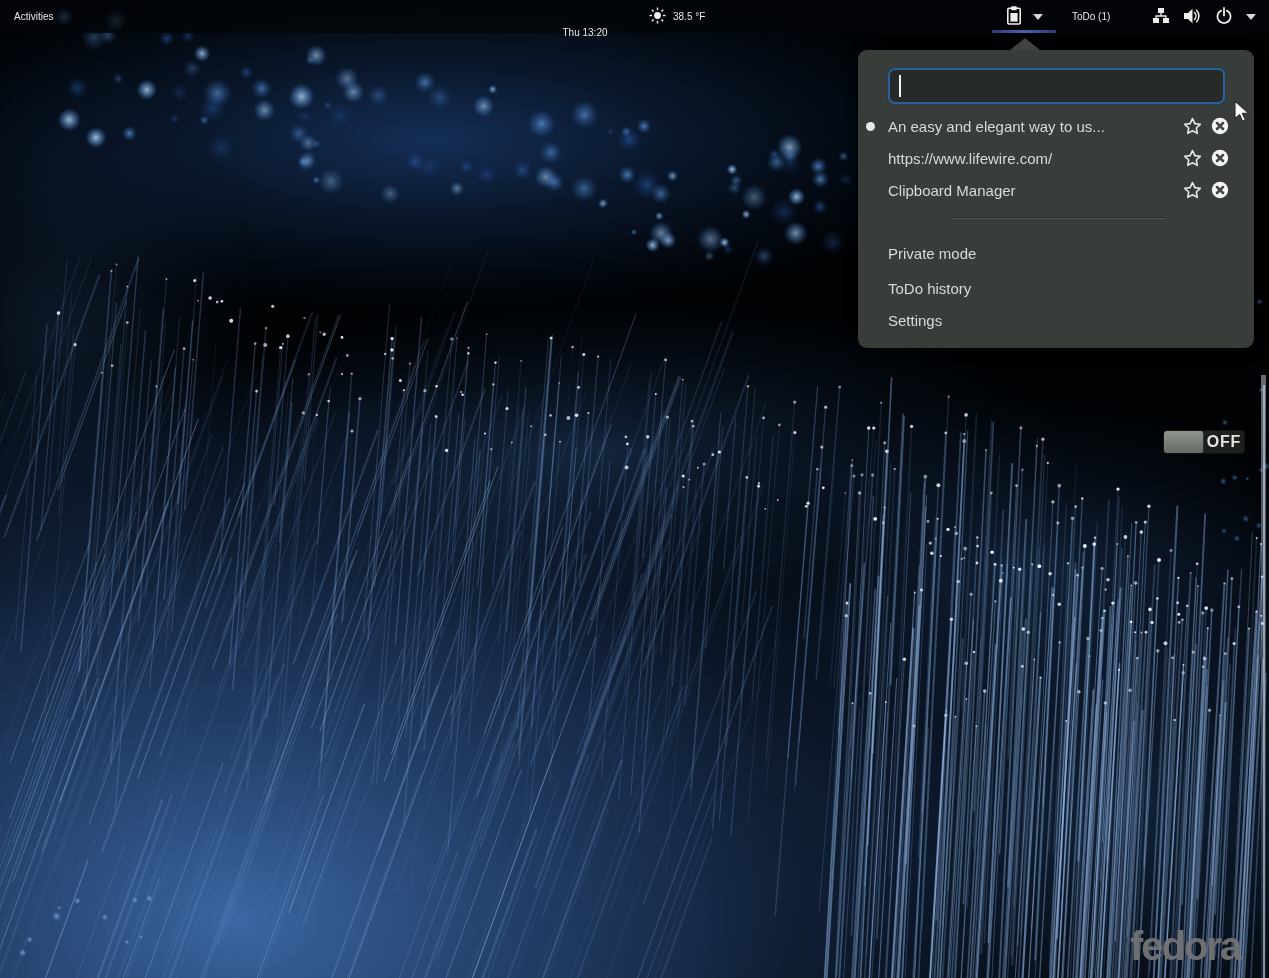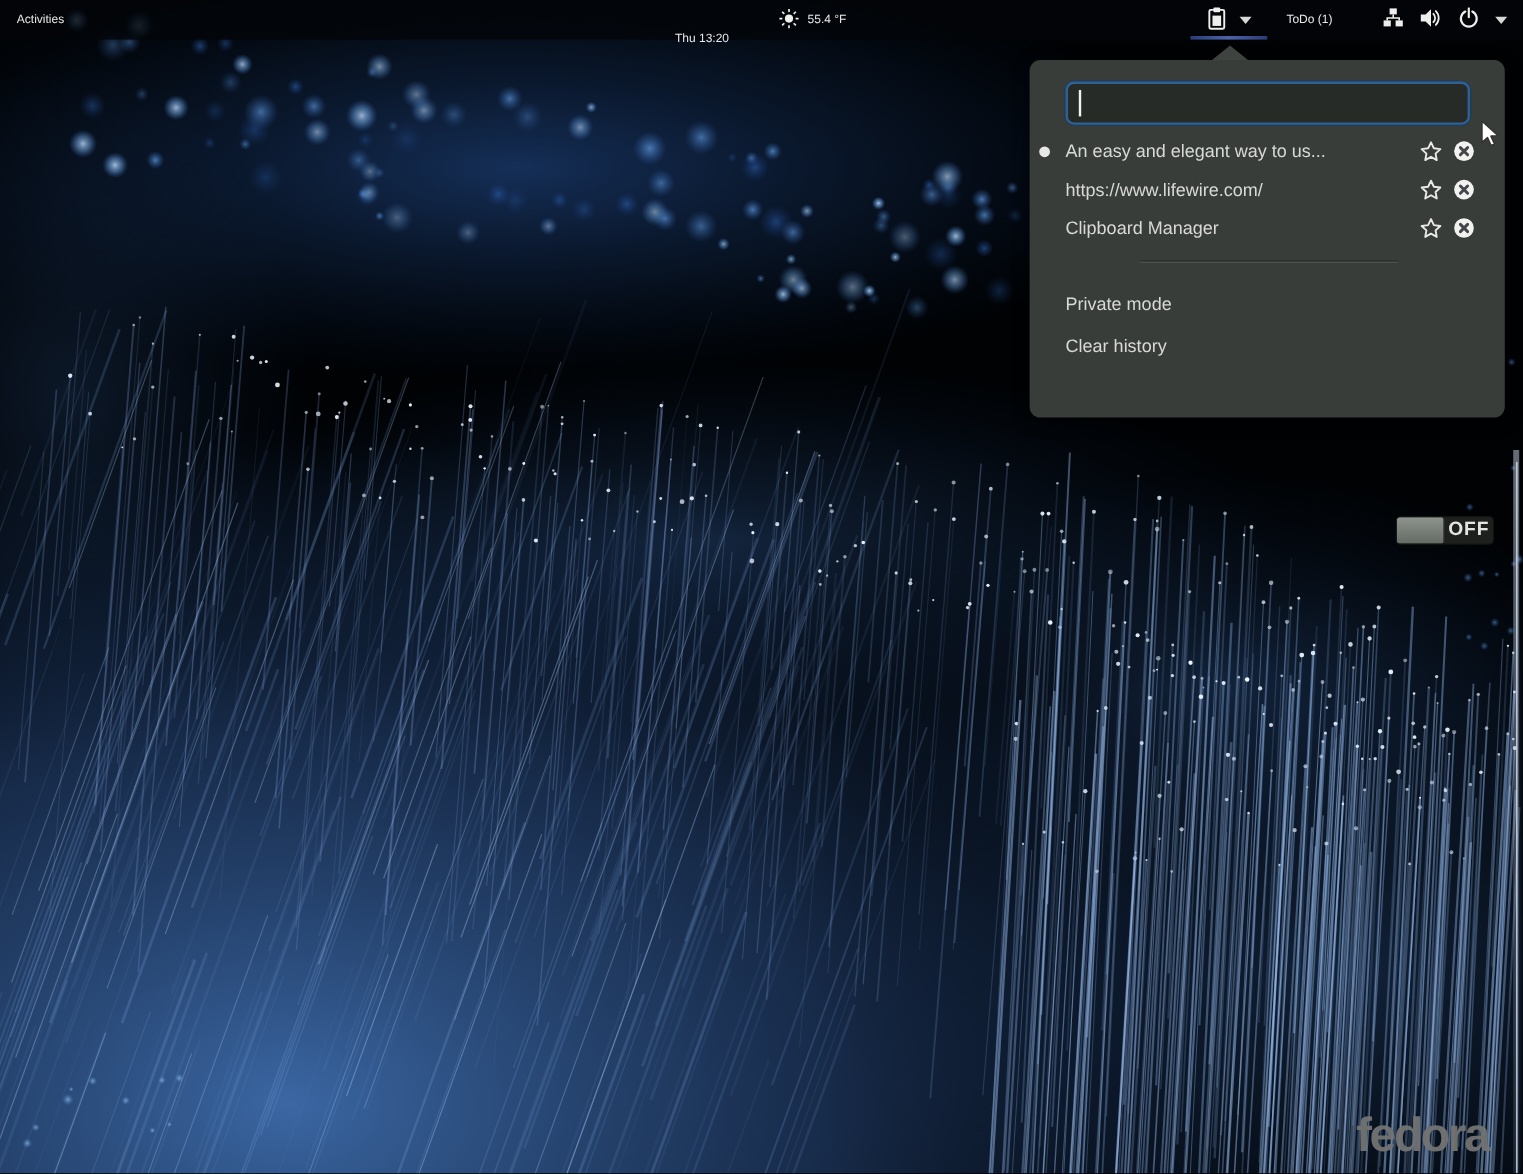--- a/index.html
+++ b/index.html
@@ -1126,21 +1126,21 @@
               <line x1="8.5" y1="14" x2="8.5" y2="16.5"></line>
             <line x1="0.5" y1="8.5" x2="3" y2="8.5"></line>
               <line x1="14" y1="8.5" x2="16.5" y2="8.5"></line>
             <line x1="2.8" y1="2.8" x2="4.6" y2="4.6"></line>
               <line x1="12.4" y1="12.4" x2="14.2" y2="14.2"></line>
             <line x1="2.8" y1="14.2" x2="4.6" y2="12.4"></line>
               <line x1="12.4" y1="4.6" x2="14.2" y2="2.8"></line>
           </g>
         </svg>
       </span>
-      <span>55.4 °F</span>
+      <span>38.5 °F</span>
     </div>
 
     <div class="bar-item" id="clip-btn">
       <span>
         <svg width="18" height="21" viewBox="0 0 18 21">
           <rect x="2.8" y="3.2" width="12.4" height="15.8" rx="1.2" fill="none" stroke="#eeeeec" stroke-width="1.6"></rect>
           <rect x="6.2" y="1.2" width="5.6" height="4" rx="0.8" fill="#eeeeec"></rect>
           <rect x="5.4" y="8" width="7.2" height="8.6" fill="#eeeeec"></rect>
         </svg>
       </span>
@@ -1244,23 +1244,26 @@
 
     <div class="menu-row" style="top:189px;height:28px;">
       <span class="row-label">Private mode</span>
       <span id="toggle">
         <span id="toggle-knob"></span>
         <span id="toggle-label">OFF</span>
       </span>
     </div>
 
     <div class="menu-row" style="top:224px;height:28px;">
-      <span class="row-label">Clear history</span>
+      <span class="row-label">ToDo history</span>
     </div>
 
+    <div class="menu-row" style="top:256px;height:28px;">
+      <span class="row-label">Settings</span>
+    </div>
   </div>
 
   <div id="cursor">
     <svg width="22" height="26" viewBox="0 0 22 26">
       <polygon points="1,1 1,18.5 5.6,14.6 8.6,21.2 11.4,19.9 8.4,13.4 14.4,13.1" fill="#fff" stroke="#333" stroke-width="1.2" stroke-linejoin="round"></polygon>
     </svg>
   </div>
 </div>
 
 </body></html>

